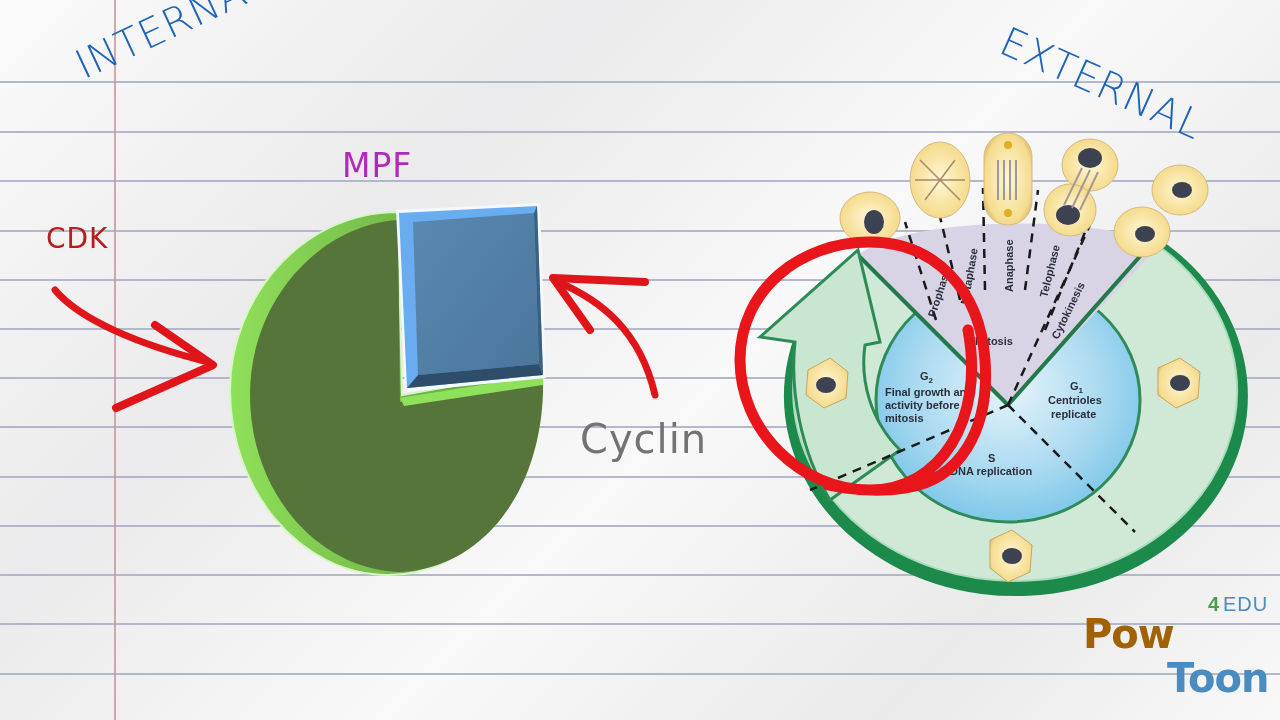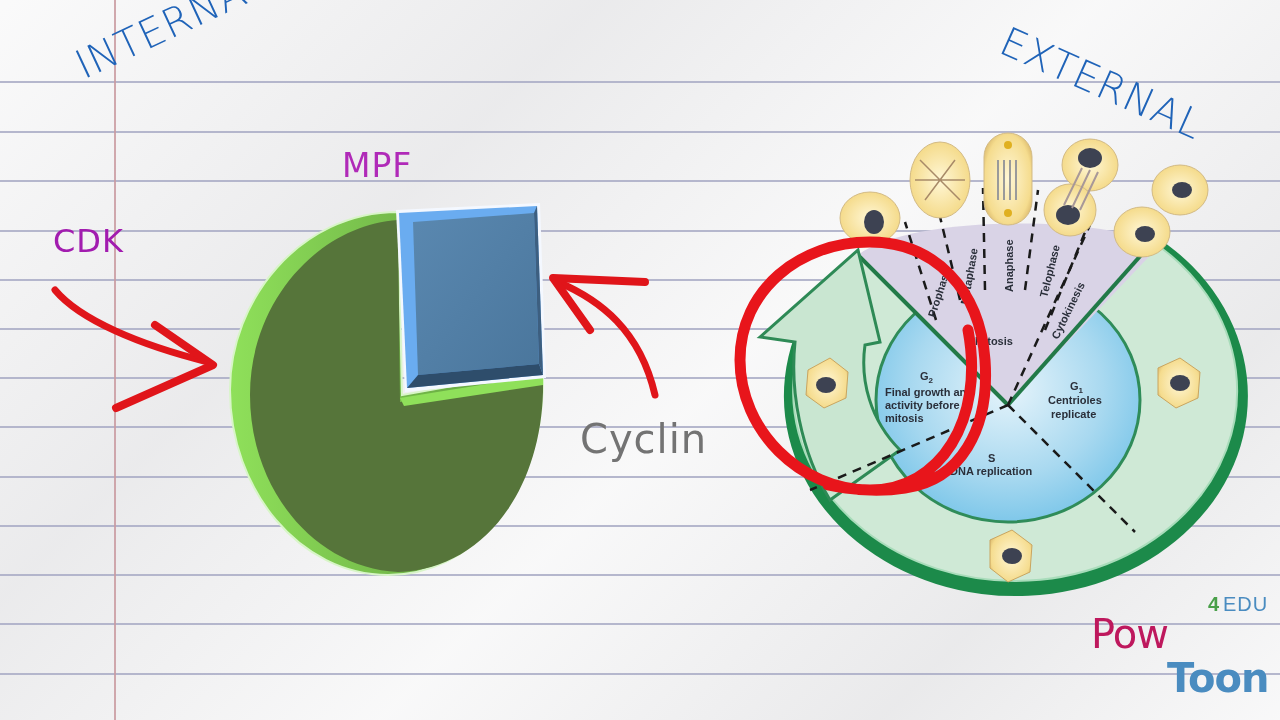--- a/index.html
+++ b/index.html
@@ -22,22 +22,22 @@
     position: absolute; top: 0; left: 114px; width: 2px; height: 720px;
     background: #c99aa0; opacity: 0.85;
   }
   .hand {
     position: absolute; font-family: "DejaVu Sans", sans-serif;
     white-space: nowrap; letter-spacing: 1px;
   }
   svg { position: absolute; overflow: visible; }
   .logo { position: absolute; left: 1083px; top: 593px; width: 180px; height: 70px; }
   .logo-pow {
-    position: absolute; left: 8px; top: 18px; font-size: 40px; font-weight: normal;
-    color: #be185d; font-family: "DejaVu Sans", sans-serif; letter-spacing: -1px;
+    position: absolute; left: 0; top: 18px; font-size: 40px; font-weight: bold;
+    color: #a16207; font-family: "DejaVu Sans", sans-serif; letter-spacing: -1px;
   }
   .logo-toon {
     position: absolute; left: 84px; top: 18px; font-size: 40px; font-weight: bold;
     color: #4a8cc0; font-family: "DejaVu Sans", sans-serif; letter-spacing: -1px; margin-top: 44px;
   }
   .logo-4 {
     position: absolute; left: 125px; top: 0px; font-size: 20px; font-weight: bold; color: #4aa04a;
   }
   .logo-edu {
     position: absolute; left: 140px; top: 0px; font-size: 20px; font-weight: normal; color: #4a8cc0; letter-spacing: 1px;
@@ -60,21 +60,21 @@
 <div class="rule" style="top:525px"></div>
 <div class="rule" style="top:574px"></div>
 <div class="rule" style="top:623px"></div>
 <div class="rule" style="top:673px"></div>
 <div class="margin-line"></div>
 
 <div class="hand" style="left:68px; top:46px; font-size:40px; color:#1f63b8; transform:rotate(-25deg); transform-origin:left top; font-weight:300;">INTERNAL</div>
 <div class="hand" style="left:1012px; top:18px; font-size:40px; color:#1f63b8; transform:rotate(24deg); transform-origin:left top; font-weight:300;">EXTERNAL</div>
 
 <div class="hand" style="left:342px; top:146px; font-size:33px; color:#b02ab8;">MPF</div>
-<div class="hand" style="left:53px; top:222px; font-size:32px; color:#a21caf;">CDK</div>
+<div class="hand" style="left:46px; top:222px; font-size:28px; color:#b91c1c;">CDK</div>
 <div class="hand" style="left:580px; top:416px; font-size:40px; color:#737373;">Cyclin</div>
 
 <svg width="1280" height="720" style="left:0;top:0;">
   <defs>
     <linearGradient id="edgeGrad" x1="0" y1="0" x2="1" y2="0">
       <stop offset="0" stop-color="#8fe05a"></stop>
       <stop offset="1" stop-color="#5d9a3c"></stop>
     </linearGradient>
     <linearGradient id="blueGrad" x1="0" y1="0" x2="1" y2="1">
       <stop offset="0" stop-color="#5a88b0"></stop>

